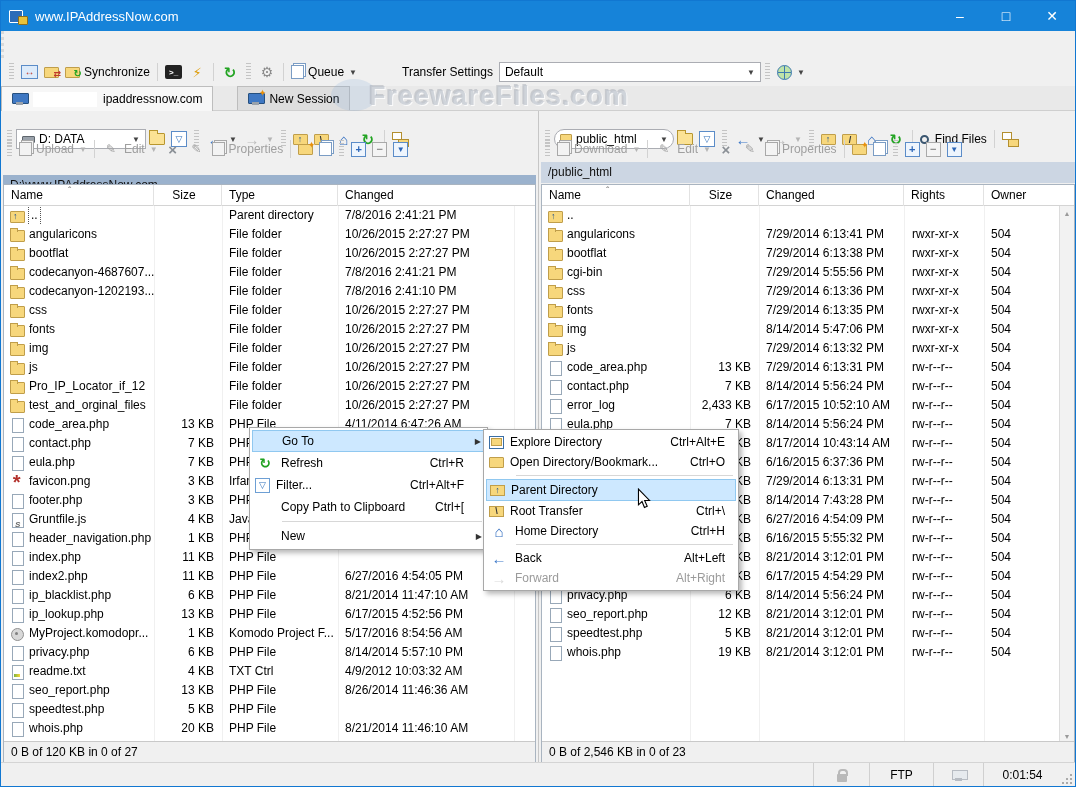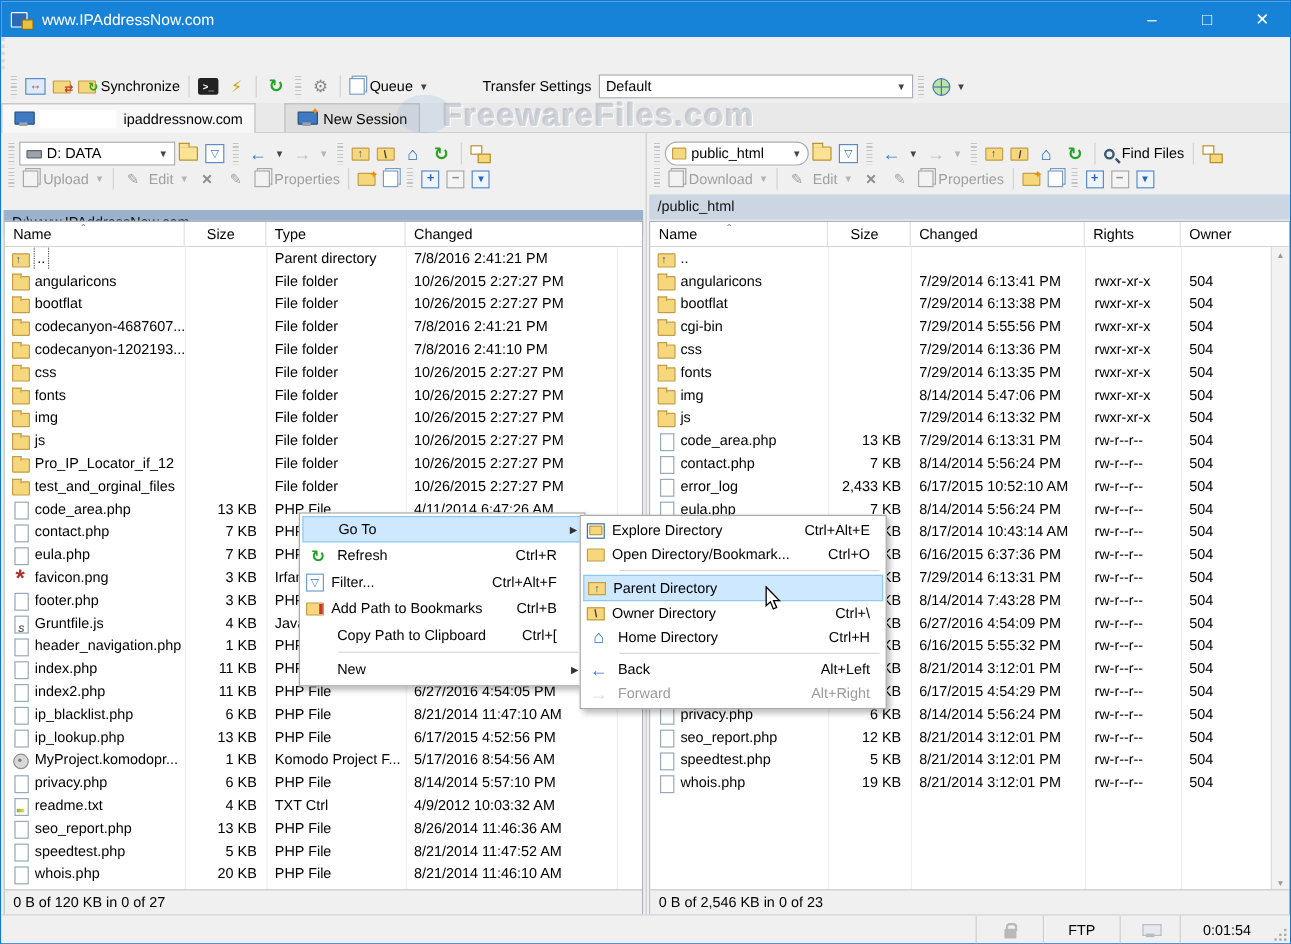--- a/index.html
+++ b/index.html
@@ -89,21 +89,21 @@
   
   .watermark{position:absolute;left:368px;top:80px;z-index:6;pointer-events:none;font-size:27px;font-weight:bold;letter-spacing:1px;color:rgba(195,200,208,.75);text-shadow:1px 1px 0 rgba(255,255,255,.8),-1px -1px 0 rgba(150,155,165,.4);}
   .wm-blob{position:absolute;left:330px;top:78px;width:46px;height:32px;border-radius:50%;background:rgba(120,165,215,.18);z-index:6;pointer-events:none;}
 
   
   .panel{position:absolute;top:110px;height:652px;background:var(--bar);}
   #panel-left{left:0;width:537px;}
   #panel-right{left:538px;width:538px;}
   .panel-sep{position:absolute;left:537px;top:110px;width:1px;height:652px;background:#c6c6c6;}
   .prow{position:absolute;left:0;right:0;display:flex;align-items:center;padding-left:2px;}
-  .prow1{top:4px;height:26px;}
+  .prow1{top:15px;height:26px;}
   .prow2{top:26px;height:24px;}
   .ppath{position:absolute;left:2px;right:2px;top:51px;height:21px;line-height:21px;padding-left:7px;color:#111;}
   #panel-left .ppath{background:var(--pathleft);margin-top:13px;}
   #panel-right .ppath{background:var(--pathright);}
   .pbody{position:absolute;left:2px;right:2px;top:73px;bottom:0;border:1px solid #a9b4c0;background:#fff;}
   .phead{position:absolute;left:0;right:0;top:0;height:21px;background:#fff;border-bottom:1px solid #d4d4d4;display:flex;}
   .hcell{height:21px;line-height:20px;border-right:1px solid #e2e2e2;padding-left:7px;position:relative;overflow:hidden;}
   .hcell.ra{text-align:center;padding-right:7px;padding-left:0;}
   .sortmark{position:absolute;top:-3px;left:64px;font-size:10px;color:#777;}
   .plist{position:absolute;left:0;right:0;top:21px;height:537px;background-color:#fff;background-repeat:no-repeat;overflow:hidden;}
@@ -612,21 +612,20 @@
             <span class="cell c-type">PHP File</span>
             <span class="cell c-changed">8/26/2014 11:46:36 AM</span>
           </div>
           <div class="row">
             <span class="cell c-name">
               <i class="fic i-file"></i>
               <span class="nm">speedtest.php</span>
             </span>
             <span class="cell c-size">5 KB</span>
             <span class="cell c-type">PHP File</span>
-            <span class="cell c-changed">8/21/2014 11:47:52 AM</span>
           </div>
           <div class="row">
             <span class="cell c-name">
               <i class="fic i-file"></i>
               <span class="nm">whois.php</span>
             </span>
             <span class="cell c-size">20 KB</span>
             <span class="cell c-type">PHP File</span>
             <span class="cell c-changed">8/21/2014 11:46:10 AM</span>
           </div>
@@ -1006,26 +1005,20 @@
         <span class="mshort">Ctrl+R</span>
         <span class="marrow"></span>
       </div>
       <div class="mi">
         <span class="mic i-filter"></span>
         <span class="mlabel">Filter...</span>
         <span class="mshort">Ctrl+Alt+F</span>
         <span class="marrow"></span>
       </div>
       <div class="mi">
-        <span class="mic i-bookmark"></span>
-        <span class="mlabel">Add Path to Bookmarks</span>
-        <span class="mshort">Ctrl+B</span>
-        <span class="marrow"></span>
-      </div>
-      <div class="mi">
         <span class="mic i-blank"></span>
         <span class="mlabel">Copy Path to Clipboard</span>
         <span class="mshort">Ctrl+[</span>
         <span class="marrow"></span>
       </div>
       <div class="msep"></div>
       <div class="mi">
         <span class="mic i-blank"></span>
         <span class="mlabel">New</span>
         <span class="mshort"></span>
@@ -1046,21 +1039,21 @@
         <span class="mshort">Ctrl+O</span>
       </div>
       <div class="msep"></div>
       <div class="mi hl">
         <span class="mic i-parentm"></span>
         <span class="mlabel">Parent Directory</span>
         <span class="mshort"></span>
       </div>
       <div class="mi">
         <span class="mic i-rootm"></span>
-        <span class="mlabel">Owner Directory</span>
+        <span class="mlabel">Root Transfer</span>
         <span class="mshort">Ctrl+\</span>
       </div>
       <div class="mi">
         <span class="mic i-homem"></span>
         <span class="mlabel">Home Directory</span>
         <span class="mshort">Ctrl+H</span>
       </div>
       <div class="msep"></div>
       <div class="mi">
         <span class="mic i-backm"></span>

